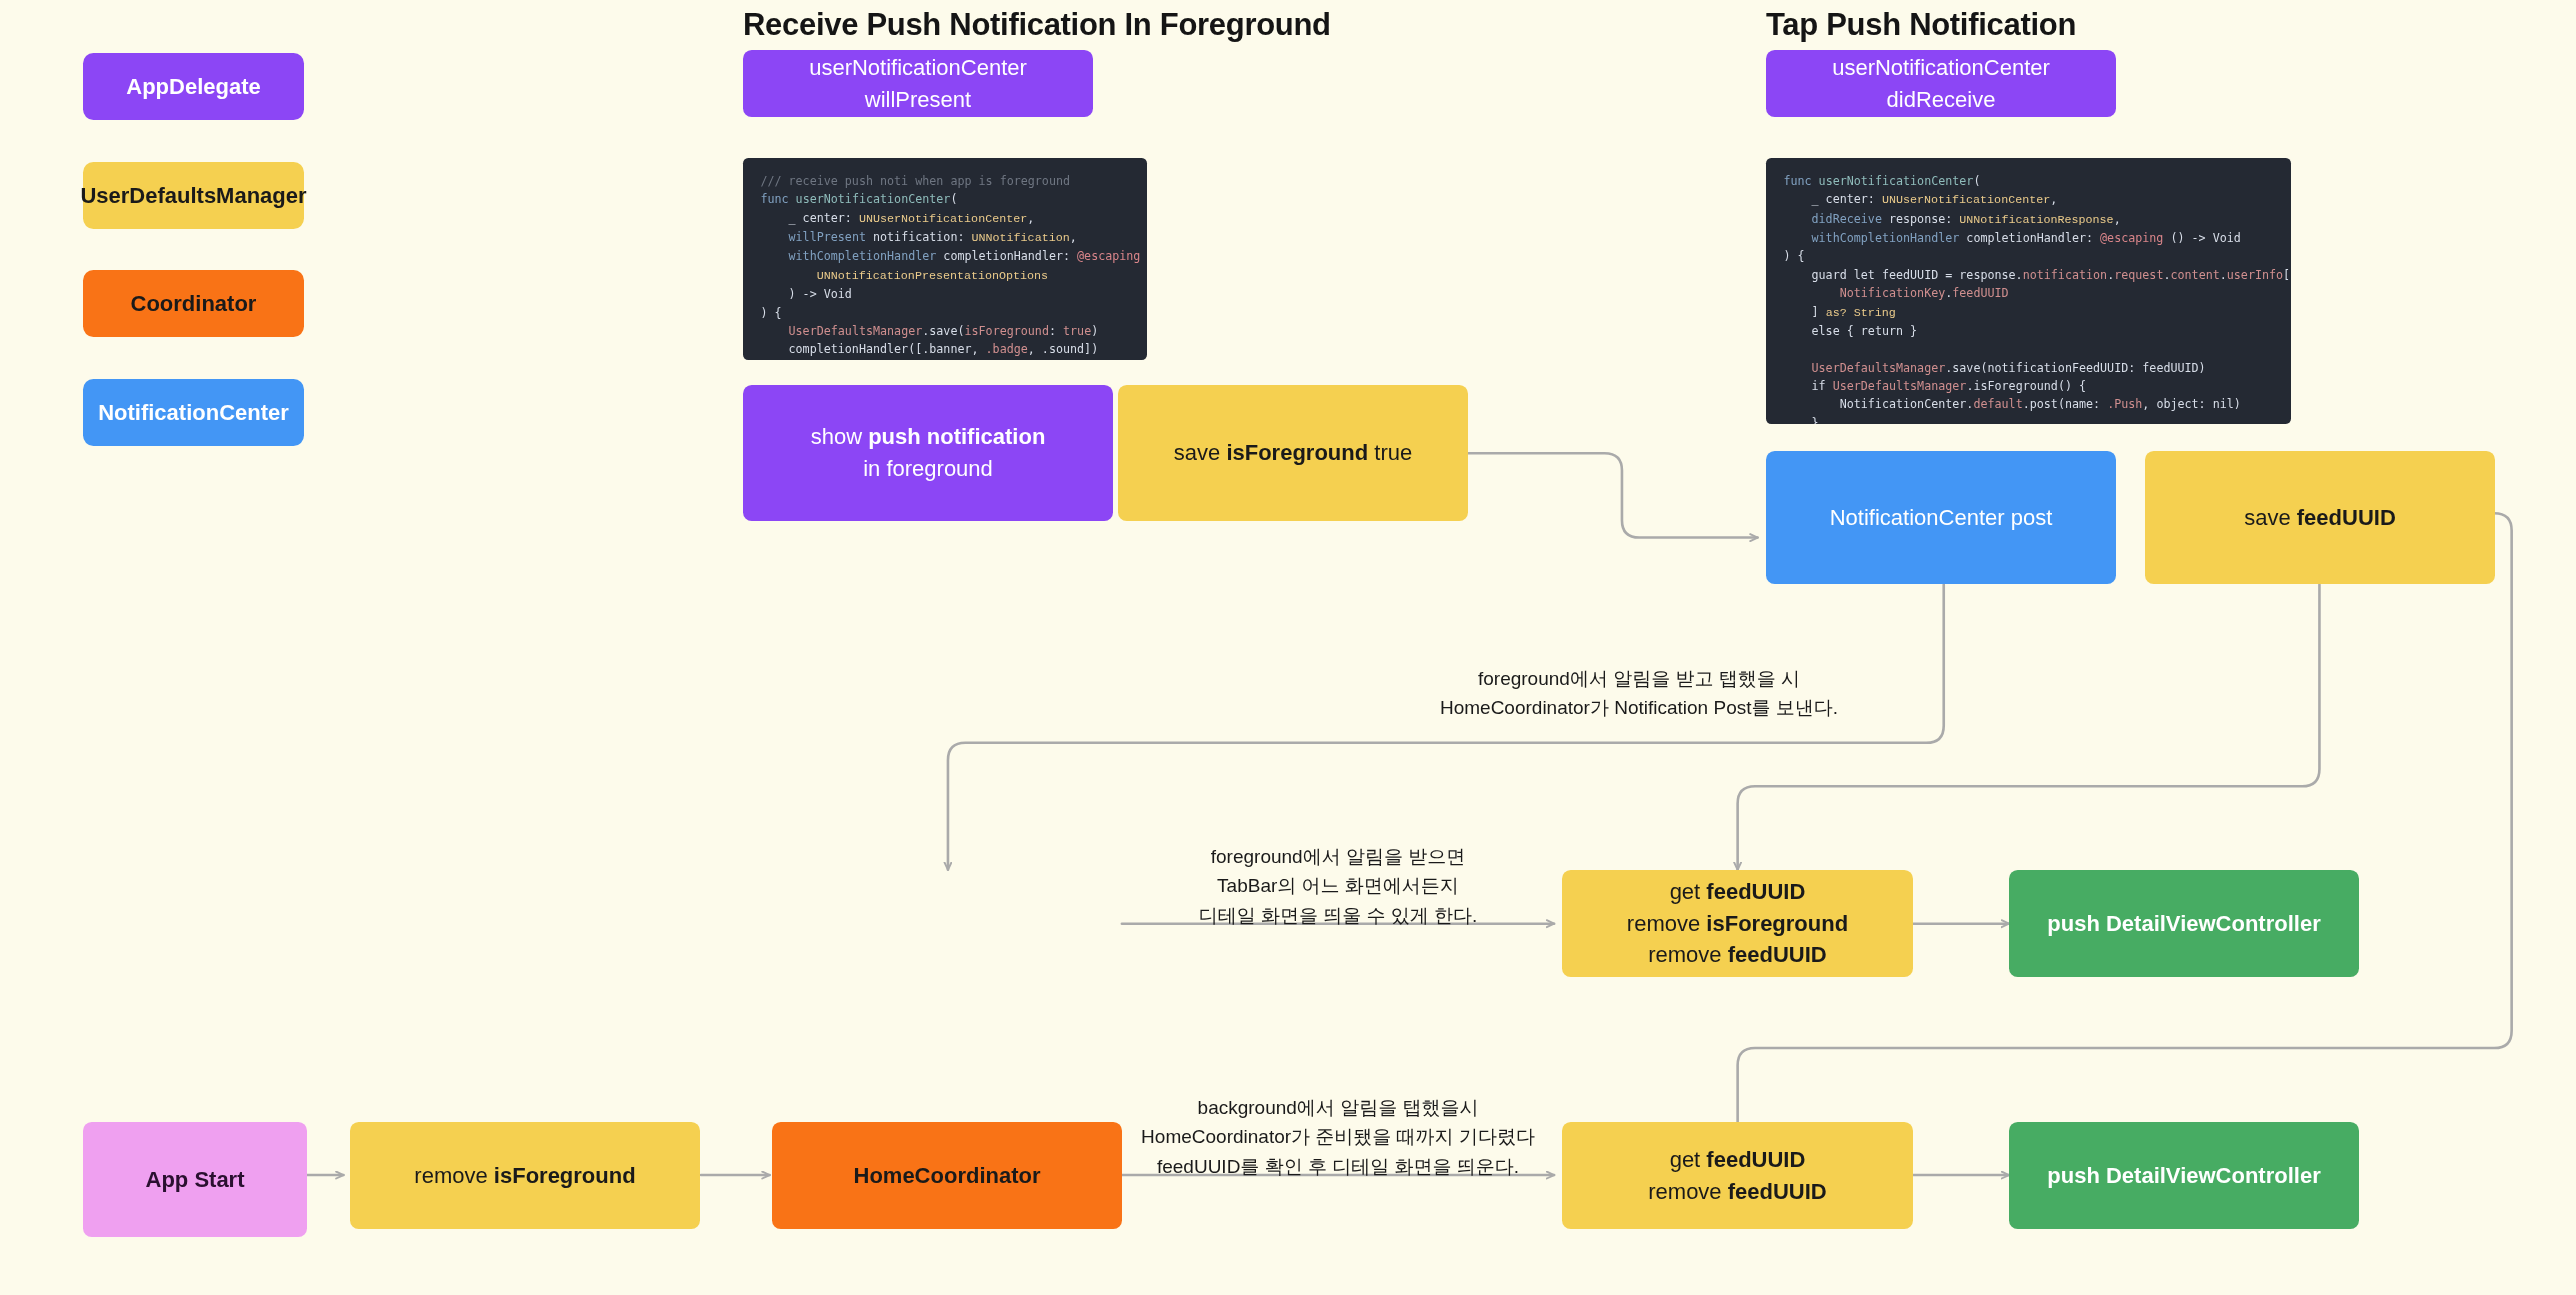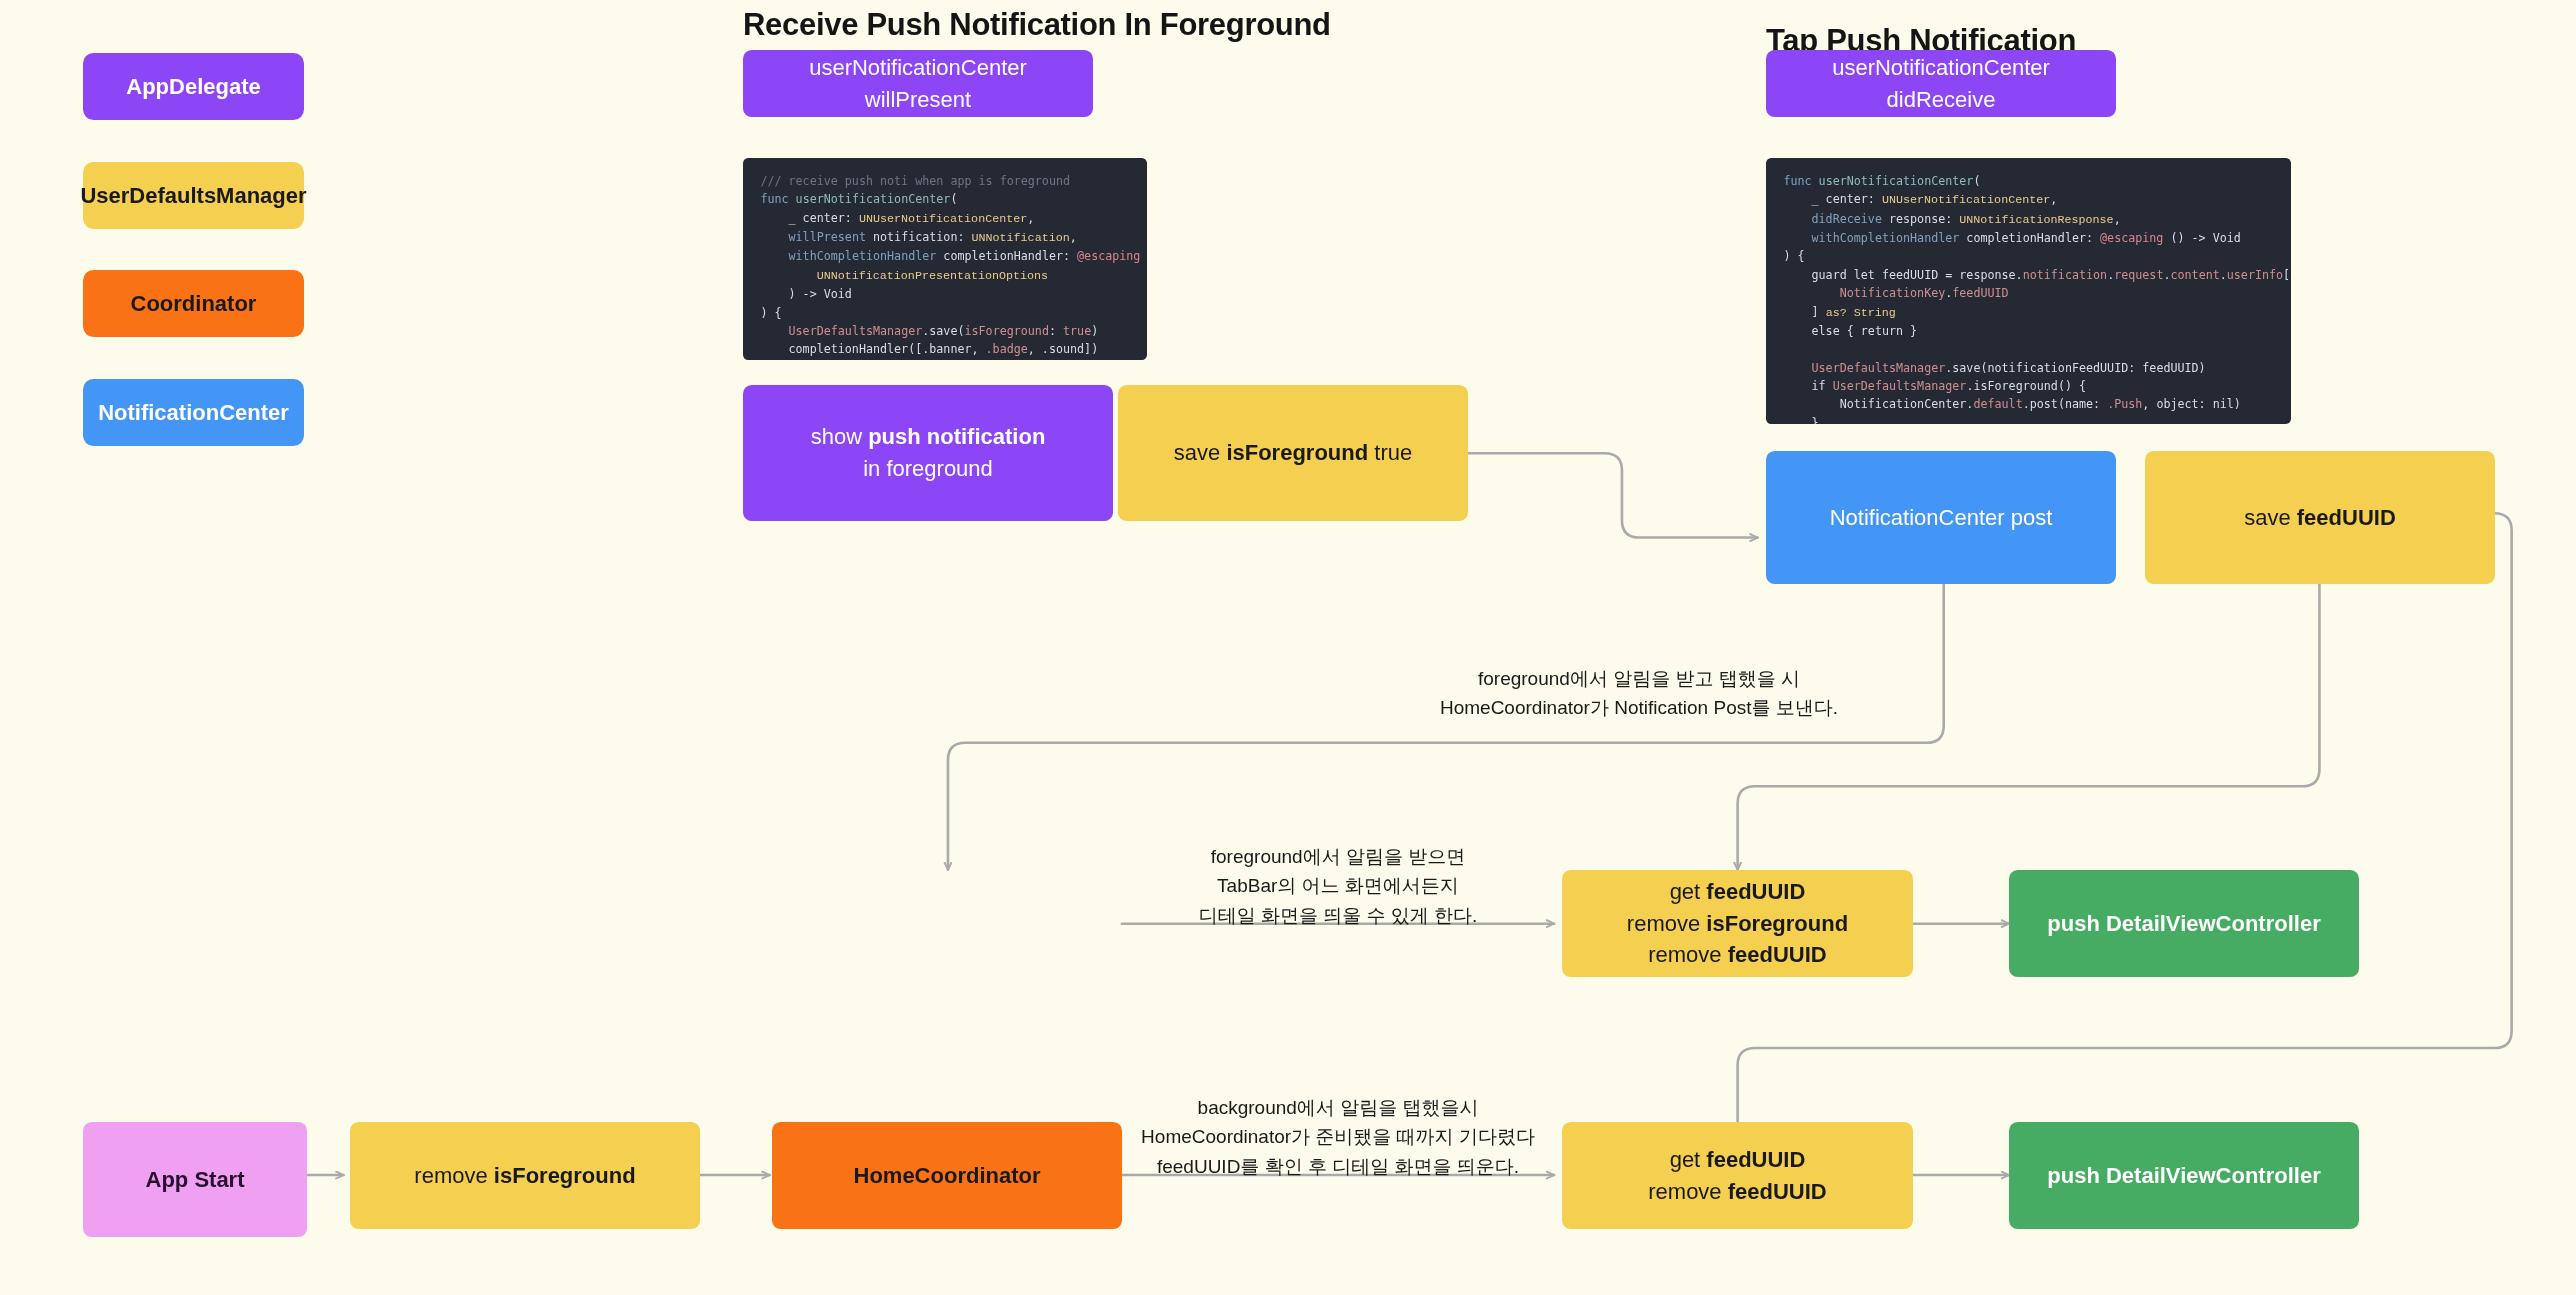--- a/index.html
+++ b/index.html
@@ -100,21 +100,21 @@
 
       <path d="M806,1351 L885,1351" marker-end="url(#ah)"></path>
 
       <path d="M1290,1351 L1787,1351" marker-end="url(#ah)"></path>
 
       <path d="M2200,1351 L2310,1351" marker-end="url(#ah)"></path>
     </g>
   </svg>
 
   <div class="title" style="left:743px;top:7px;">Receive Push Notification In Foreground</div>
-  <div class="title" style="left:1766px;top:7px;margin-top:16px;">Tap Push Notification</div>
+  <div class="title" style="left:1766px;top:7px;">Tap Push Notification</div>
 
   <div class="node legend purple" style="left:83px;top:53px;width:221px;height:67px;">
     <span class="nodetext">AppDelegate</span>
   </div>
   <div class="node legend yellow" style="left:83px;top:162px;width:221px;height:67px;">
     <span class="nodetext">UserDefaultsManager</span>
   </div>
   <div class="node legend orange" style="left:83px;top:270px;width:221px;height:67px;">
     <span class="nodetext">Coordinator</span>
   </div>

